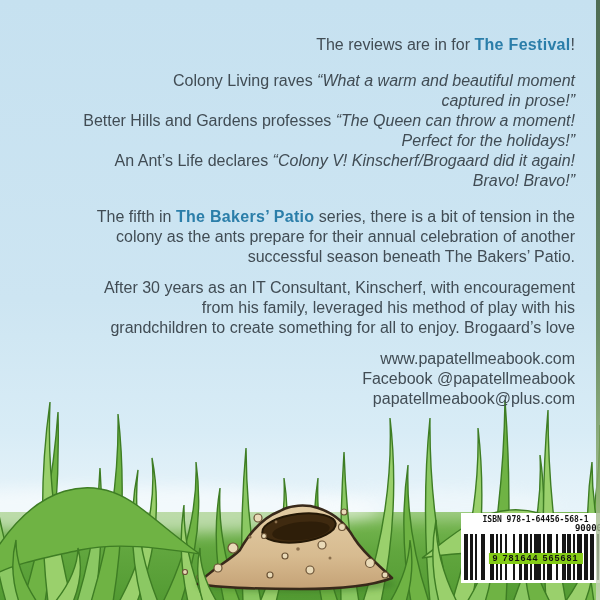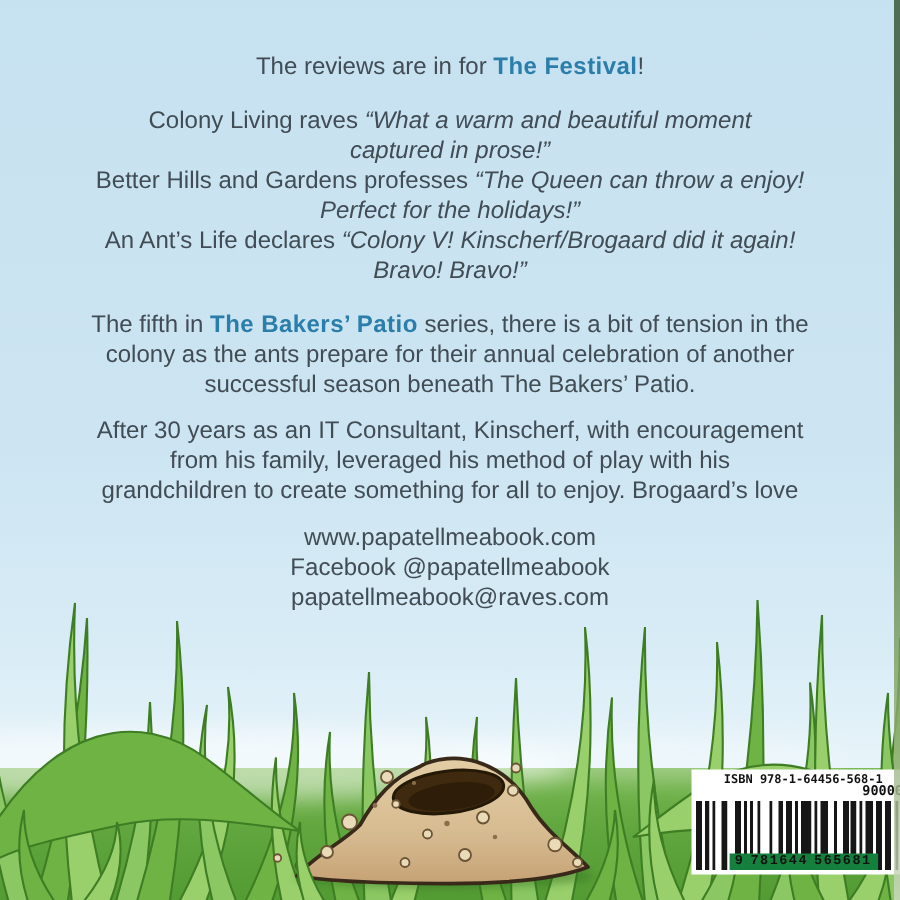--- a/index.html
+++ b/index.html
@@ -4,39 +4,39 @@
 <style>
   html,body{margin:0;padding:0;background:#888;}
   .cover{
     position:relative;width:600px;height:600px;overflow:hidden;
     font-family:"Liberation Sans",sans-serif;
     background:linear-gradient(180deg,#c6e1f0 0%,#cde5f2 50%,#d8ecf6 72%,#e6f3f9 84%,#edf7fb 100%);
   }
   .scene{position:absolute;left:0;top:0;width:600px;height:600px;z-index:1;display:block;}
   .text-stack{
     position:absolute;left:0;right:0;top:0;z-index:3;
-    padding:35px 25px 0;text-align:center;
+    padding:35px 25px 0;text-align:right;
     color:var(--text,#414c54);font-size:16px;line-height:20px;
   }
   .para{margin:0 0 16px 0;}
   .para-series,.para-bio{margin-bottom:11px;}
   .seg-i{font-style:italic;}
   .seg-b{font-weight:700;color:var(--teal,#2b7ea9);letter-spacing:.3px;}
   .barcode{
     position:absolute;left:461px;top:513px;width:149px;height:70px;z-index:5;
     background:#fff;box-sizing:border-box;padding:2px 3px 0;text-align:center;
   }
   .bc-isbn{font-family:"DejaVu Sans Mono",monospace;font-size:8px;font-weight:700;line-height:9px;white-space:nowrap;letter-spacing:0;color:#111;}
   .bc-price{font-family:"DejaVu Sans Mono",monospace;font-size:9px;font-weight:700;line-height:9px;text-align:right;padding-right:5px;color:#111;}
   .bc-bars{position:relative;height:46px;margin-top:1px;display:flex;align-items:stretch;}
   .bc-bars .bar{height:100%;}
   .bc-digits{
-    position:absolute;bottom:0;left:50%;transform:translateX(-50%);
-    background:#15803d;padding:0 2px;white-space:nowrap;
-    font-family:Liberation Mono, monospace;font-size:9px;font-weight:700;line-height:11px;color:#111;letter-spacing:1px;
+    position:absolute;bottom:16px;left:50%;transform:translateX(-50%);
+    background:#84cc16;padding:0 2px;white-space:nowrap;
+    font-family:Liberation Sans, sans-serif;font-size:9px;font-weight:700;line-height:11px;color:#111;letter-spacing:1px;
   }
   .bc-digits span{margin:0 2px;}
   .page-edge{
     position:absolute;top:0;right:0;bottom:0;width:4px;z-index:6;
     background:linear-gradient(180deg,#31502d 0%,#3a5a34 30%,#527742 55%,#7fa263 75%,#b5c7a3 92%,#cdd9c2 100%);
     opacity:.8;
   }
 </style>
 </head>
 <body>
@@ -136,39 +136,39 @@
       </g>
   </svg>
 
   <div class="text-stack">
       <div class="para para-headline">
         <div class="line"><span class="seg-n">The reviews are in for </span><span class="seg-b">The Festival</span><span class="seg-n">!</span></div>
       </div>
       <div class="para para-reviews">
         <div class="line"><span class="seg-n">Colony Living raves </span><span class="seg-i">“What a warm and beautiful moment</span></div>
         <div class="line"><span class="seg-i">captured in prose!”</span></div>
-        <div class="line"><span class="seg-n">Better Hills and Gardens professes </span><span class="seg-i">“The Queen can throw a enjoy!</span></div>
+        <div class="line"><span class="seg-n">Better Hills and Gardens professes </span><span class="seg-i">“The Queen can throw a moment!</span></div>
         <div class="line"><span class="seg-i">Perfect for the holidays!”</span></div>
         <div class="line"><span class="seg-n">An Ant’s Life declares </span><span class="seg-i">“Colony V! Kinscherf/Brogaard did it again!</span></div>
         <div class="line"><span class="seg-i">Bravo! Bravo!”</span></div>
       </div>
       <div class="para para-series">
         <div class="line"><span class="seg-n">The fifth in </span><span class="seg-b">The Bakers’ Patio</span><span class="seg-n"> series, there is a bit of tension in the</span></div>
         <div class="line"><span class="seg-n">colony as the ants prepare for their annual celebration of another</span></div>
         <div class="line"><span class="seg-n">successful season beneath The Bakers’ Patio.</span></div>
       </div>
       <div class="para para-bio">
         <div class="line"><span class="seg-n">After 30 years as an IT Consultant, Kinscherf, with encouragement</span></div>
         <div class="line"><span class="seg-n">from his family, leveraged his method of play with his</span></div>
         <div class="line"><span class="seg-n">grandchildren to create something for all to enjoy. Brogaard’s love</span></div>
       </div>
       <div class="para para-contact">
         <div class="line"><span class="seg-n">www.papatellmeabook.com</span></div>
         <div class="line"><span class="seg-n">Facebook @papatellmeabook</span></div>
-        <div class="line"><span class="seg-n">papatellmeabook@raves.com</span></div>
+        <div class="line"><span class="seg-n">papatellmeabook@plus.com</span></div>
       </div>
     </div>
 
   <div class="barcode">
     <div class="bc-isbn">ISBN 978-1-64456-568-1</div>
     <div class="bc-price">90000</div>
     <div class="bc-bars" id="bc-bars">
       <div class="bar" style="flex-grow: 2; background: rgb(22, 22, 22);"></div>
         <div class="bar" style="flex-grow: 1; background: rgb(255, 255, 255);"></div>
         <div class="bar" style="flex-grow: 2; background: rgb(22, 22, 22);"></div>

